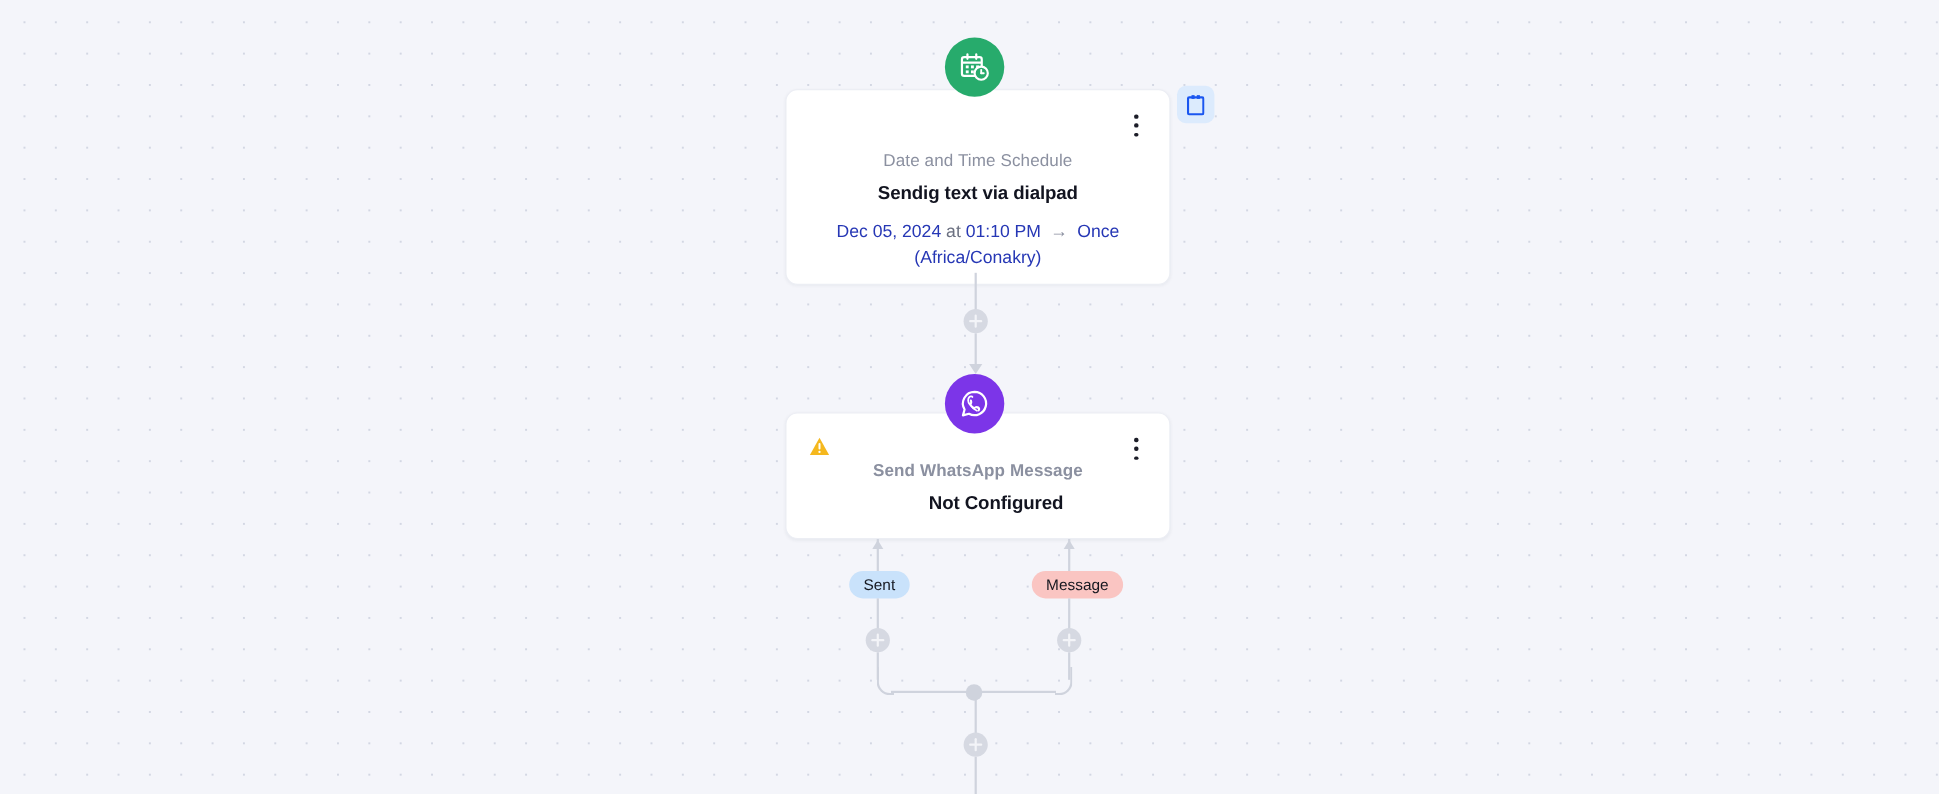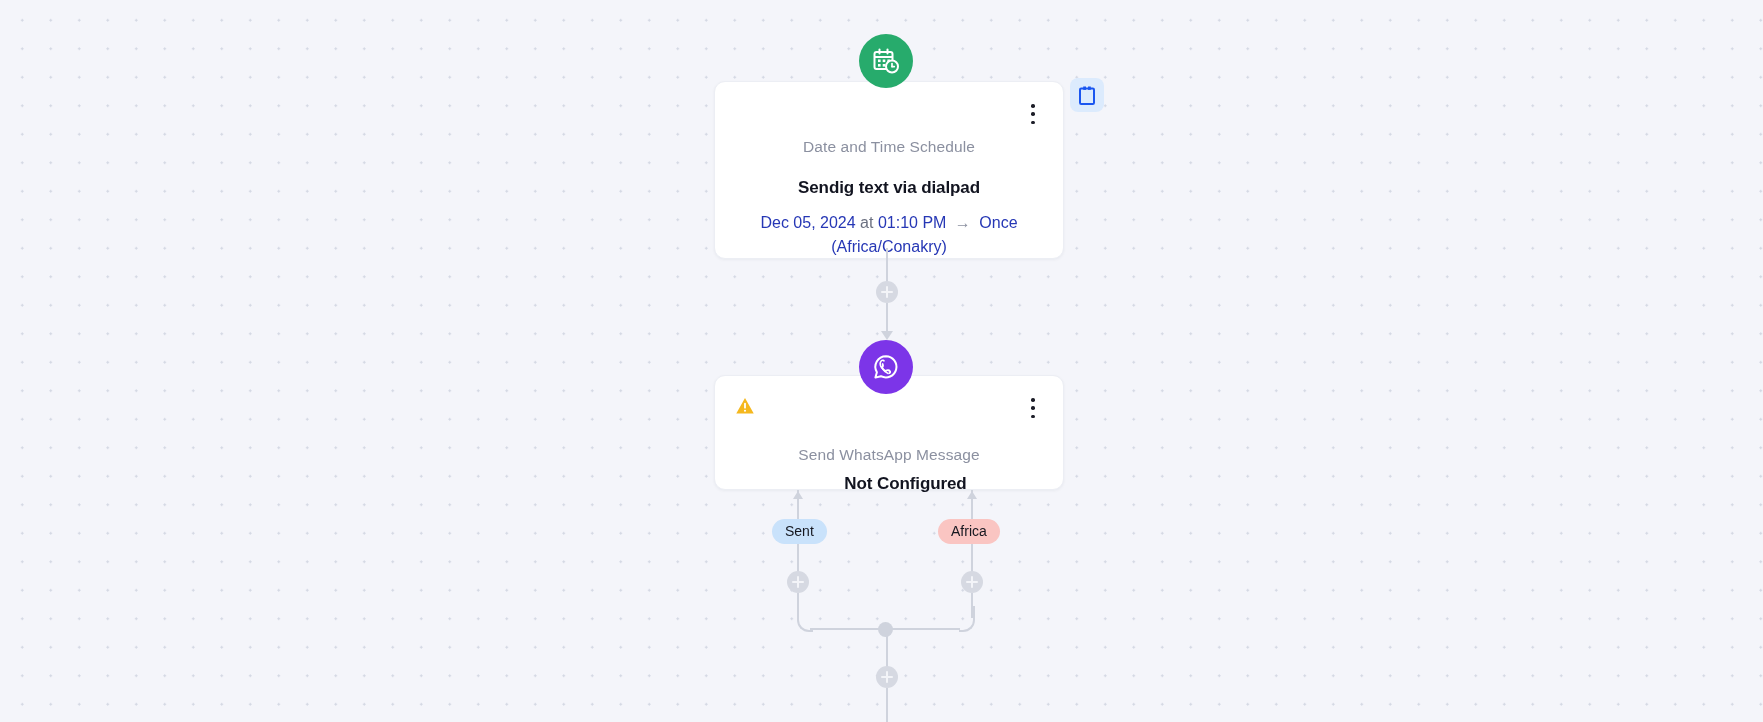--- a/index.html
+++ b/index.html
@@ -223,21 +223,21 @@
     </svg>
   </div>
 
   <div class="node-card" style="left:714px; top:81px; width:350px; height:178px;">
     <div class="kebab" style="right:20px; top:82px; top:20px;">
       <span></span>
       <span></span>
       <span></span>
     </div>
     <div class="node-subtitle" style="margin-top:56px;">Date and Time Schedule</div>
-    <div class="node-title" style="margin-top:22px;">Sendig text via dialpad</div>
+    <div class="node-title" style="margin-top:10px;">Sendig text via dialpad</div>
     <div class="node-schedule" style="margin-top:13px;">
       <span>Dec 05, 2024</span>
       <span class="muted">at</span>
       <span>01:10 PM</span>
       <span class="arrow">→</span>
       <span>Once</span>
       <span>(Africa/Conakry)</span>
     </div>
   </div>
 
@@ -259,32 +259,32 @@
     <svg class="warn-icon" style="left:20px; top:20px;" viewBox="0 0 22 22">
       <path d="M11 2.2 L20.6 19.3 L1.4 19.3 Z" fill="#f5b81e"></path>
       <rect x="10" y="7.4" width="2" height="6.4" rx="1" fill="#ffffff"></rect>
       <circle cx="11" cy="16.3" r="1.15" fill="#ffffff"></circle>
     </svg>
     <div class="kebab" style="right:20px; top:20px;">
       <span></span>
       <span></span>
       <span></span>
     </div>
-    <div class="node-subtitle" style="margin-top:70px;">Send WhatsApp Message</div>
+    <div class="node-subtitle" style="margin-top:44px;font-weight:bold;">Send WhatsApp Message</div>
     <div class="node-title" style="margin-top:10px;padding-left:33px;">Not Configured</div>
   </div>
 
   <div class="edge edge-v" style="left:797px; top:490px; height:40px;"></div>
   <div class="arrowhead-up" style="left:793px; top:491px;"></div>
 
   <div class="edge edge-v" style="left:971px; top:490px; height:40px;"></div>
   <div class="arrowhead-up" style="left:967px; top:491px;"></div>
 
   <div class="branch-pill" style="left:772px; top:519px; background:#c9e2fb;">Sent</div>
-  <div class="branch-pill" style="left:938px; top:519px; background:#fac5c2;">Africa</div>
+  <div class="branch-pill" style="left:938px; top:519px; background:#fac5c2;">Message</div>
 
   <div class="edge edge-v" style="left:797px; top:544px; height:28px;"></div>
   <div class="edge edge-v" style="left:971px; top:544px; height:28px;"></div>
 
   <div class="plus-btn" style="left:787px; top:571px;"></div>
   <div class="plus-btn" style="left:961px; top:571px;"></div>
 
   <div class="edge edge-v" style="left:797px; top:593px; height:25px;"></div>
   <div class="edge edge-v" style="left:971px; top:593px; height:25px;"></div>
 

